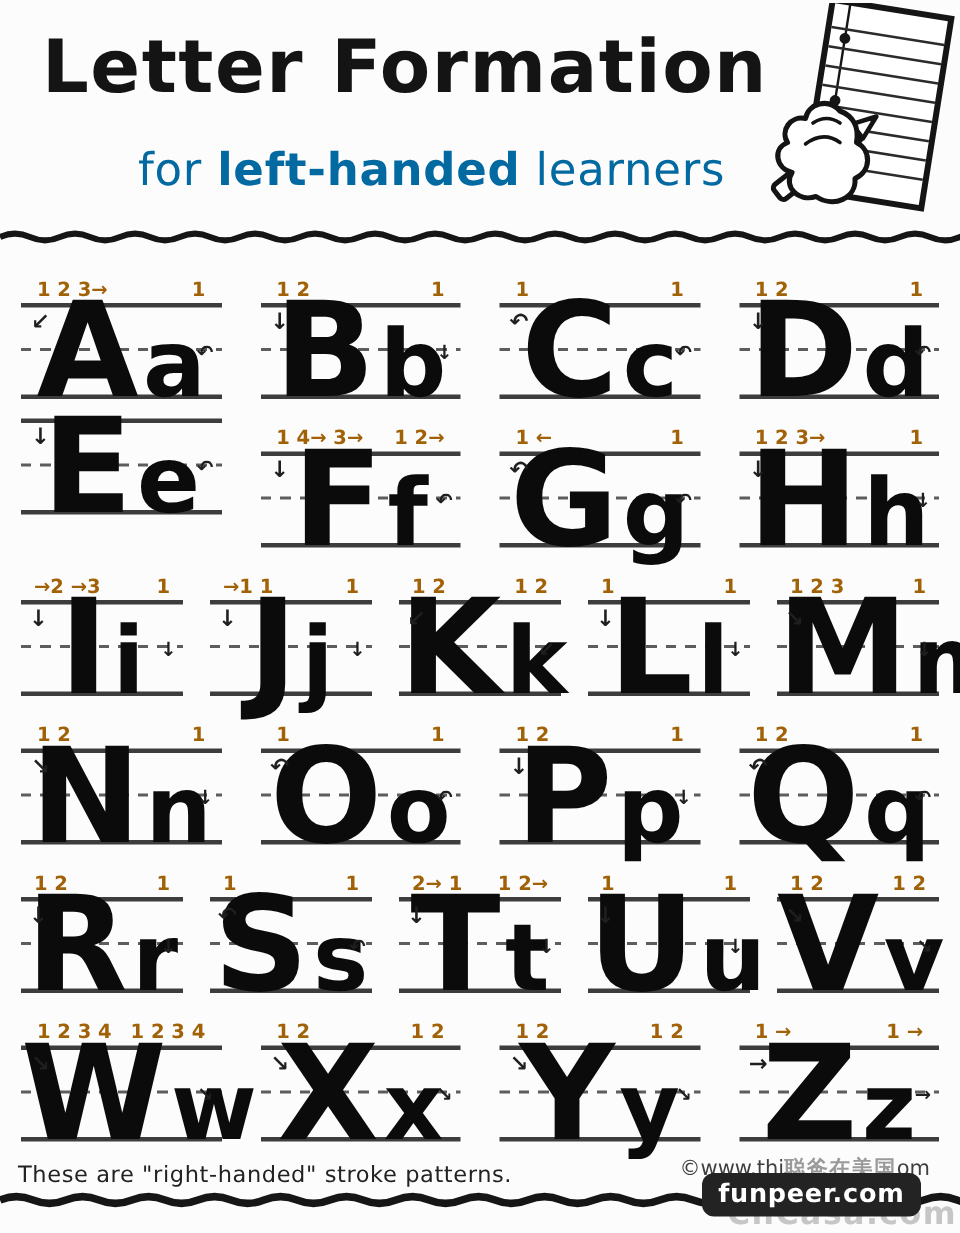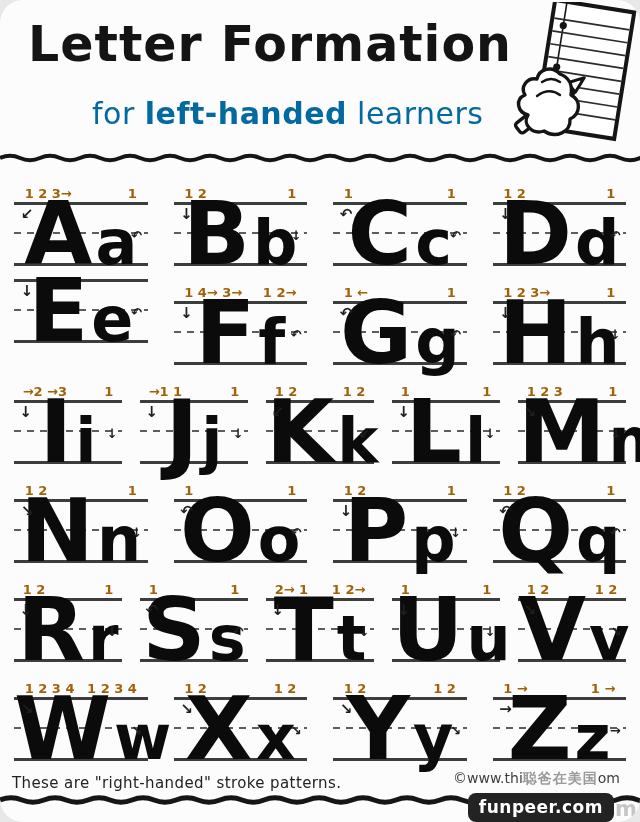--- a/index.html
+++ b/index.html
@@ -4,21 +4,21 @@
 <style>
   :root{
     --ink:#111111; --guide:#3d3d3d; --bg:#fcfcfc;
     --pill-bg:#232323; --pill-text:#ffffff; --faint:#c6c6c6;
   }
   *{margin:0;padding:0;box-sizing:border-box;}
   html,body{background:#e8e8e8;}
   .page{
     width:640px;height:822px;background:var(--bg);
     position:relative;margin:0 auto;overflow:hidden;
-    font-family:"DejaVu Sans", sans-serif;color:var(--ink);border-radius:23px;
+    font-family:"DejaVu Sans", sans-serif;color:var(--ink);
   }
   
   .header{position:relative;height:150px;}
   .title{
     position:absolute;left:28px;top:16px;
     font-size:49px;font-weight:700;letter-spacing:1px;color:#141414;
     white-space:nowrap;
   }
   .subtitle{
     position:absolute;left:92px;top:96px;
@@ -64,21 +64,21 @@
   .copyright .cn{
     font-weight:700;color:#9a9a9a;letter-spacing:1px;
     text-shadow:0 0 1px #ffffff;
   }
   .wave-b{position:absolute;left:0;top:24px;z-index:0;}
   .faint-mark{
     position:absolute;right:2px;bottom:1px;font-size:21px;font-weight:700;
     color:var(--faint);z-index:1;letter-spacing:1px;
   }
   .pill{
-    position:absolute;right:26px;bottom:0;z-index:3;
+    position:absolute;right:26px;bottom:11px;z-index:3;
     background:var(--pill-bg);color:var(--pill-text);
     font-size:17px;font-weight:700;letter-spacing:.5px;
     padding:4px 11px 5px 11px;border-radius:8px;
   }
 </style>
 </head>
 <body>
 
 <div class="page">
 

